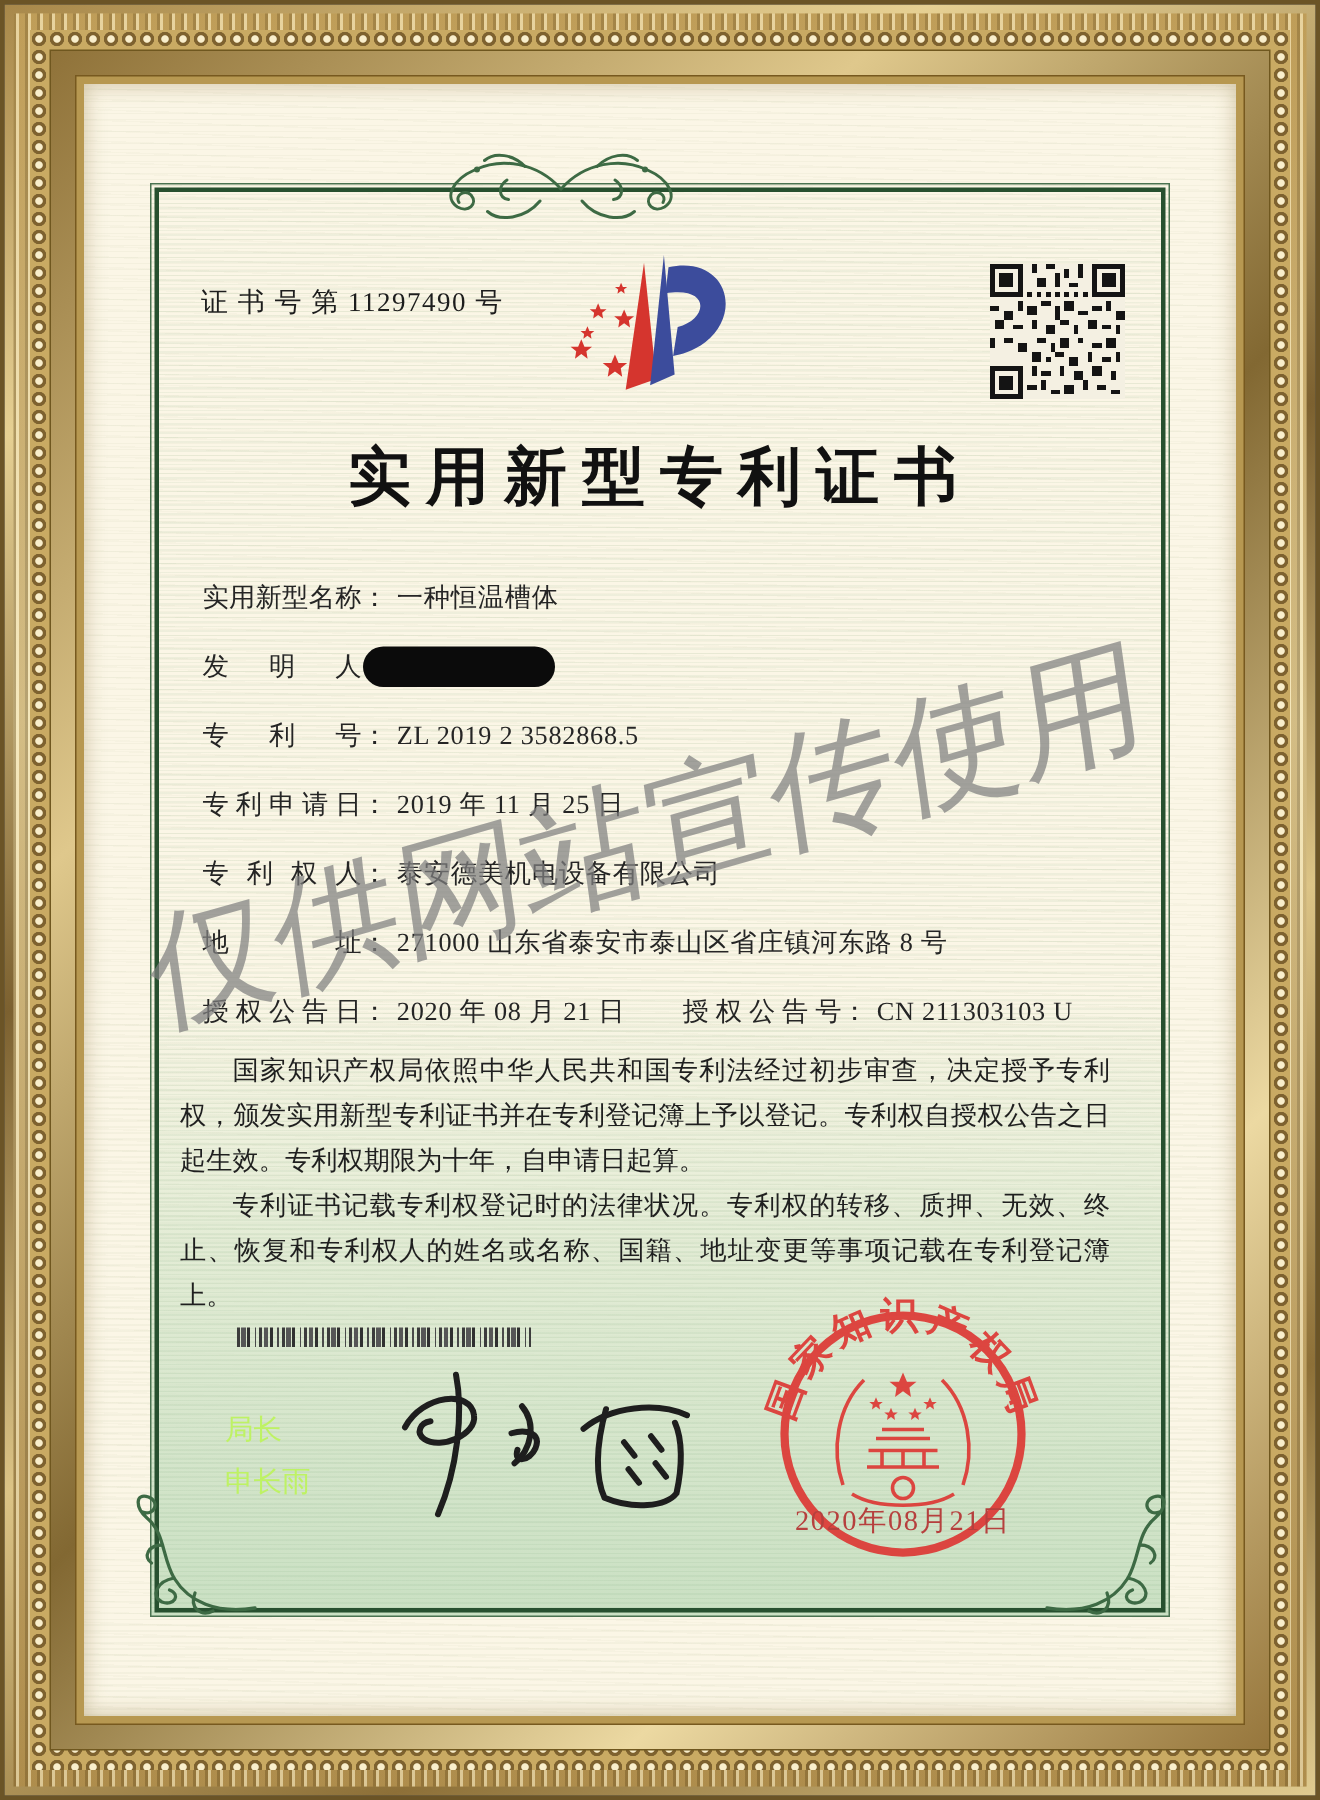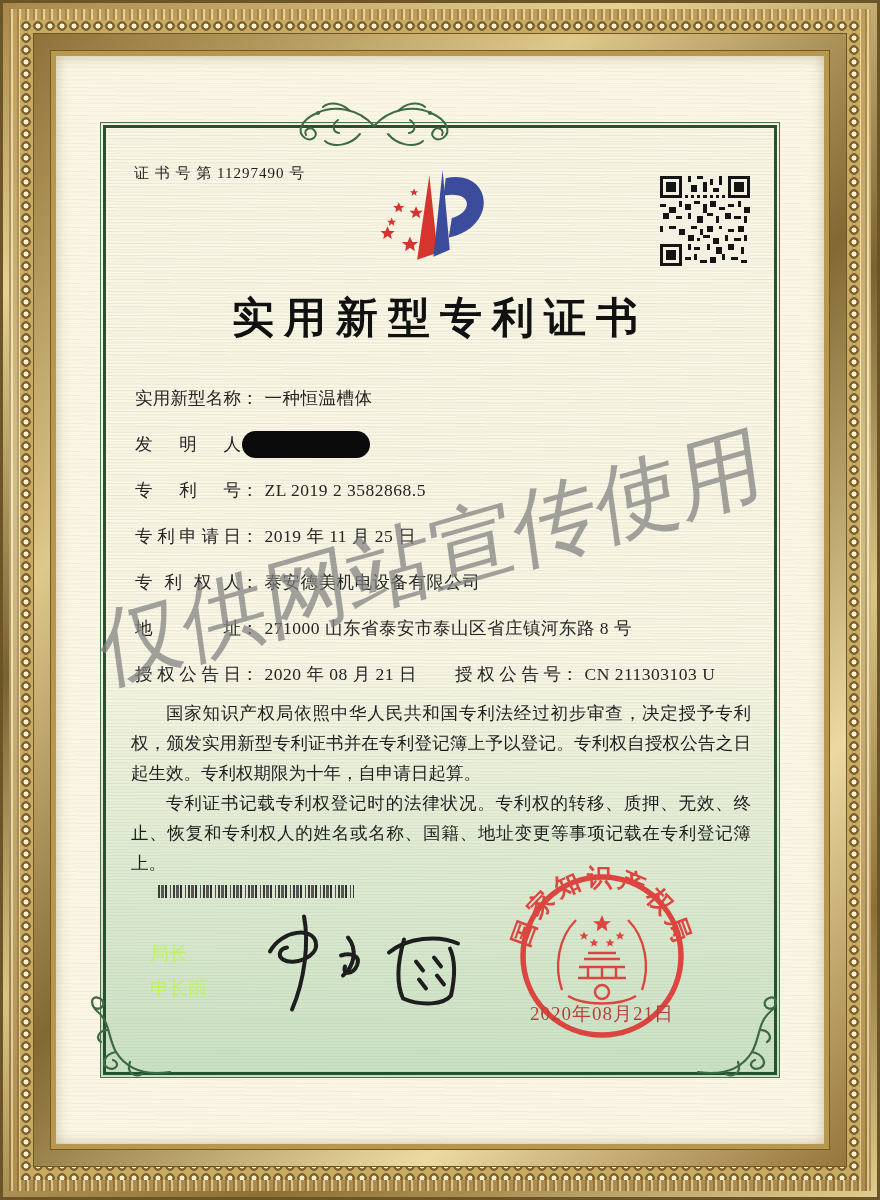--- a/index.html
+++ b/index.html
@@ -38,38 +38,38 @@
     background:repeating-linear-gradient(0deg, rgba(95,150,100,.10) 0 1px, rgba(0,0,0,0) 1px 3px);
     opacity:.8; }
 
   .inner-border { position:absolute; left:100px; top:122px; width:680px; height:956px;
     border:1px solid #4a7350; pointer-events:none; }
   .inner-border::before { content:""; position:absolute; inset:2px; border:3px solid #27502f; }
 
   .ornament { position:absolute; z-index:5; }
 
   
-  .cert-no { position:absolute; left:134px; top:164px; font-size:15px; letter-spacing:1px; color:#1d1d1d; z-index:10; }
+  .cert-no { position:absolute; left:134px; top:189px; font-size:18px; letter-spacing:1px; color:#1d1d1d; z-index:10; }
   .logo { position:absolute; left:378px; top:166px; width:118px; height:102px; z-index:10; }
   .qr { position:absolute; left:660px; top:176px; width:90px; height:90px; z-index:10; }
 
   .title { position:absolute; left:100px; top:290px; width:680px; text-align:center;
     font-size:42px; font-weight:700; letter-spacing:10px; color:#111; z-index:10; }
 
   
   .row { position:absolute; left:135px; height:28px; display:flex; align-items:center;
     white-space:nowrap; font-size:17.5px; color:#252525; z-index:10; }
   .f-label { display:inline-flex; justify-content:space-between; width:106px; }
   .f-colon { margin-right:6px; }
   .f-value { letter-spacing:.5px; }
   .redact { display:inline-block; width:128px; height:27px; background:#0b0b0b; border-radius:14px; margin-left:1px; }
   .second-field { position:absolute; left:320px; display:flex; align-items:center; }
 
   
-  .paras { position:absolute; left:131px; top:698px; width:620px; font-size:17.5px;
+  .paras { position:absolute; left:120px; top:698px; width:620px; font-size:17.5px;
     line-height:30px; color:#1f1f1f; z-index:10; text-align:justify; }
   .paras p { text-indent:2em; }
 
   
   .barcode { position:absolute; left:158px; top:885px; width:196px; height:13px; z-index:10;
     background:repeating-linear-gradient(90deg,
       #3c3c3c 0 2px, rgba(0,0,0,0) 2px 3px, #565656 3px 6px, rgba(0,0,0,0) 6px 7px,
       #303030 7px 9px, rgba(0,0,0,0) 9px 12px, #4a4a4a 12px 13px, rgba(0,0,0,0) 13px 15px); }
 
   .director { position:absolute; left:150px; top:936px; font-size:19px; line-height:35px; color:#bef264; z-index:10;font-family:Liberation Serif, serif; }

